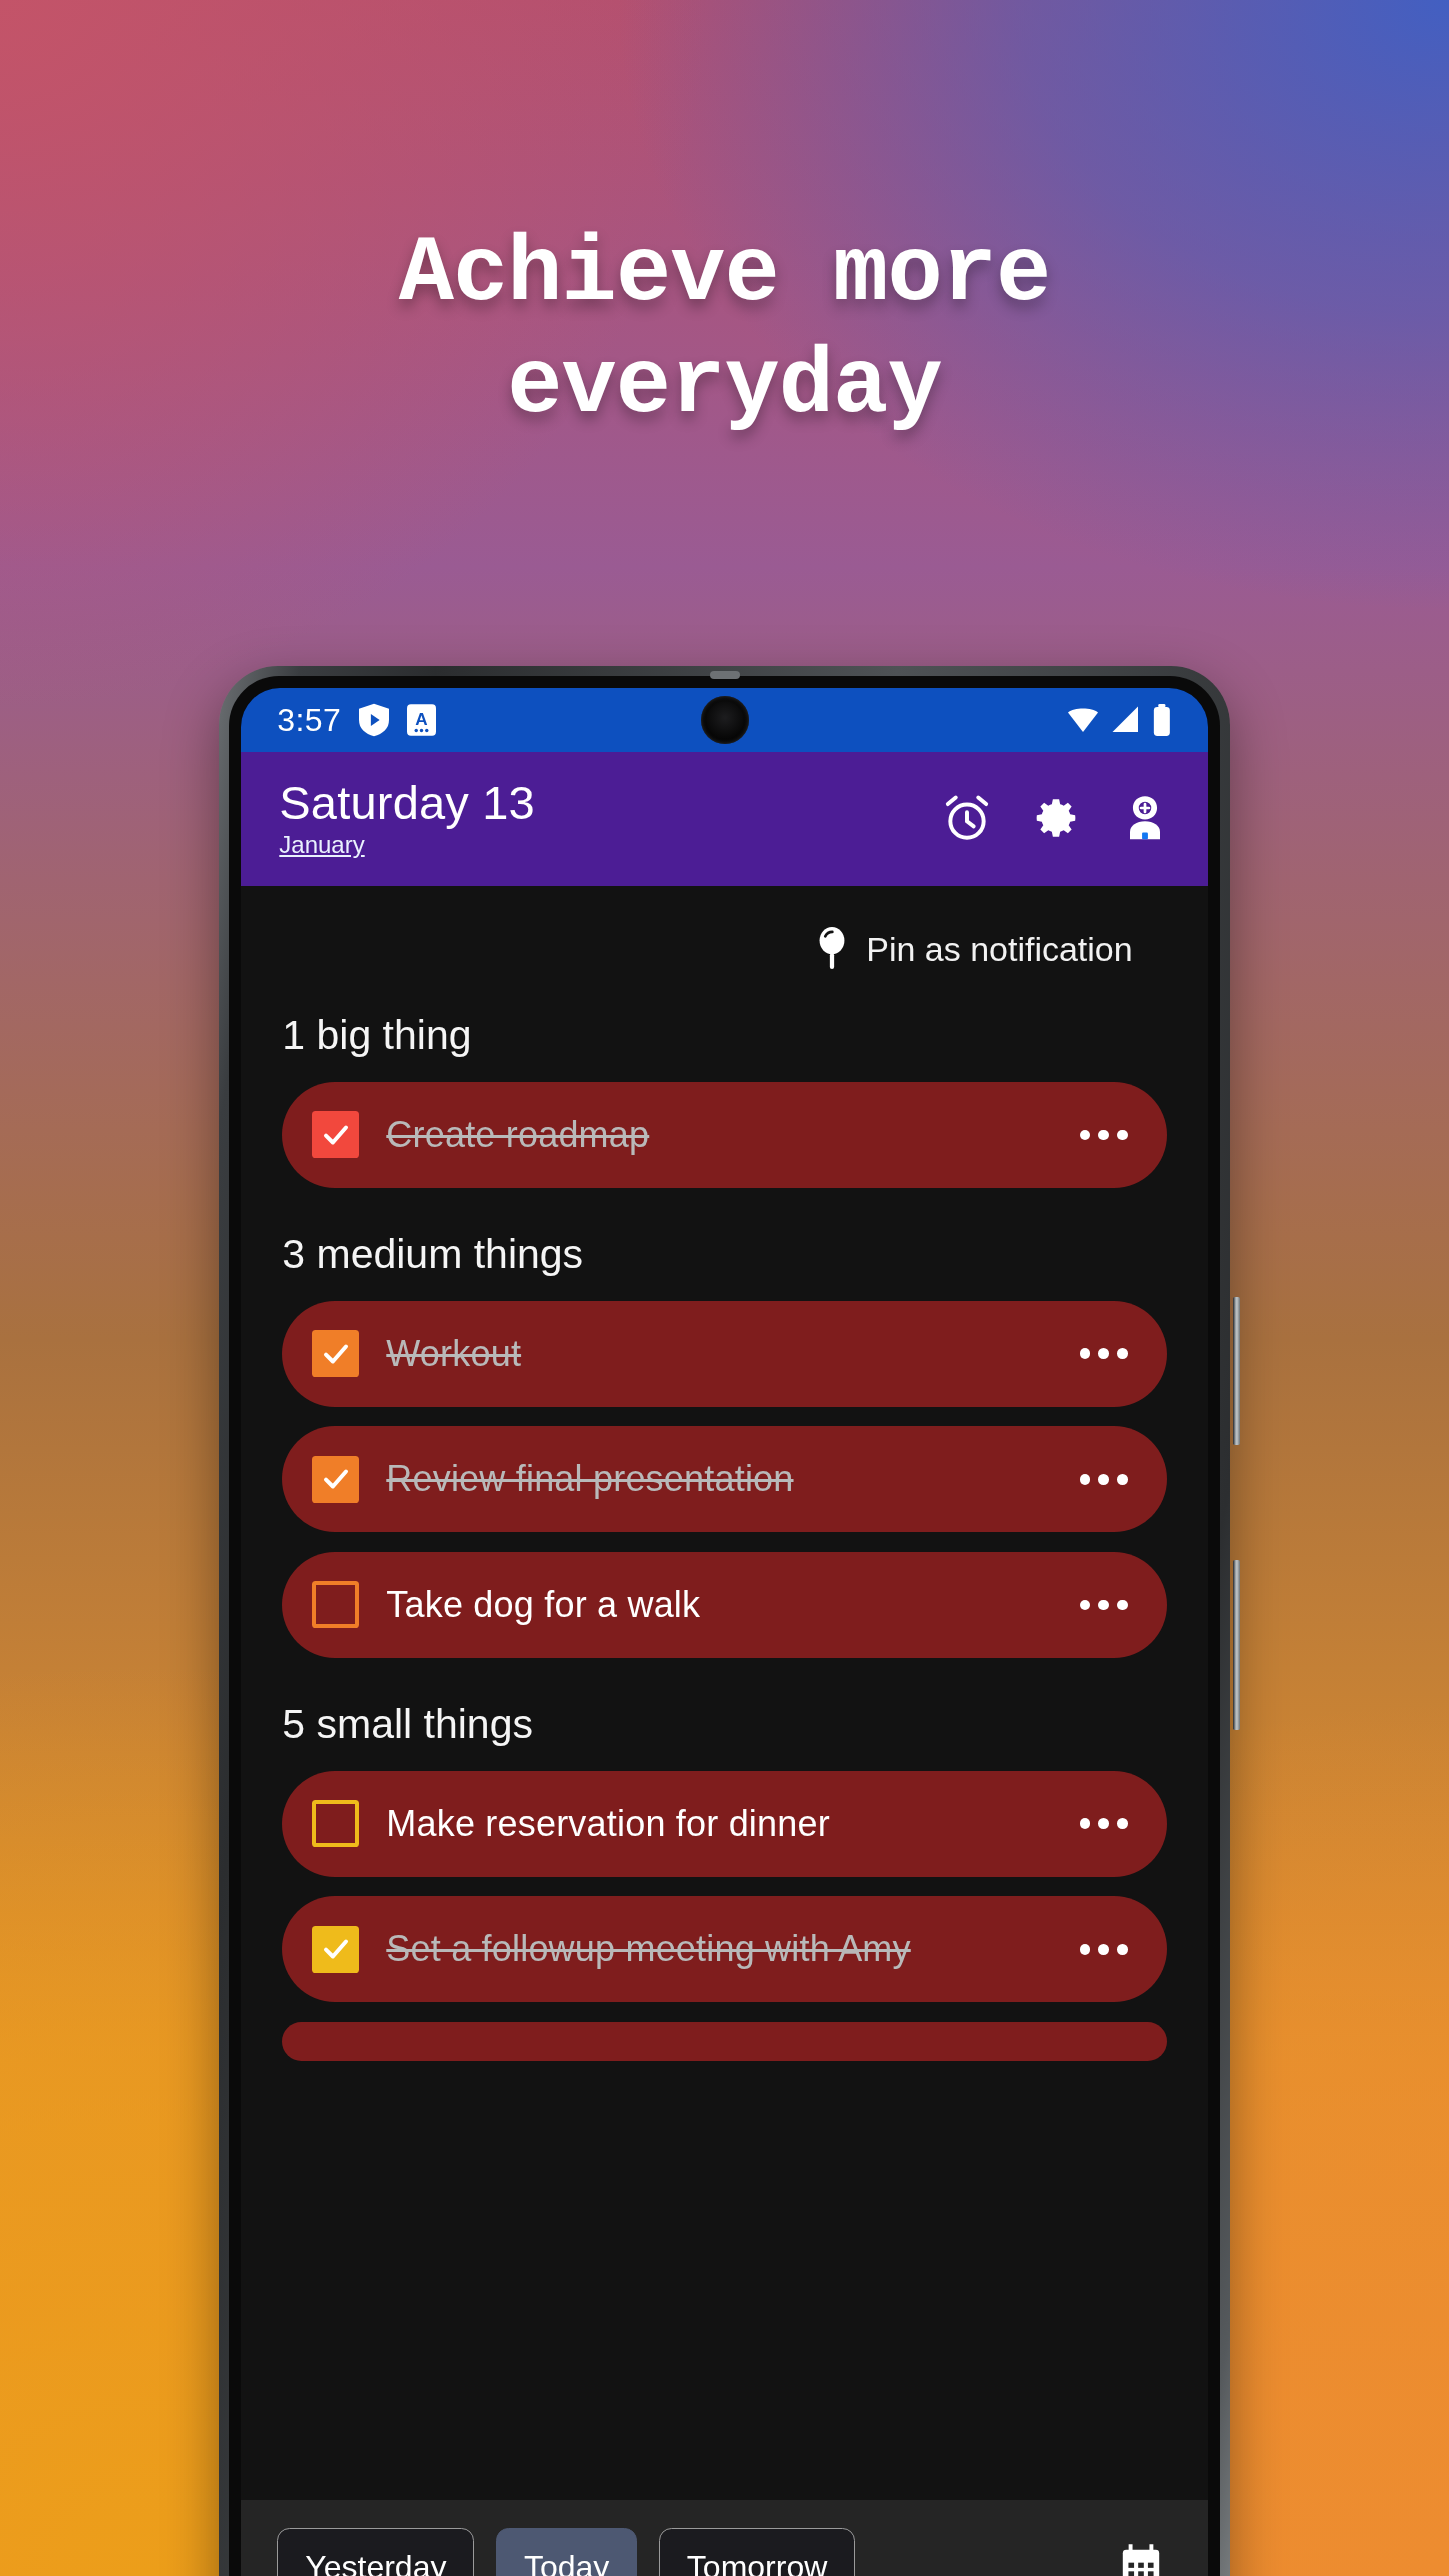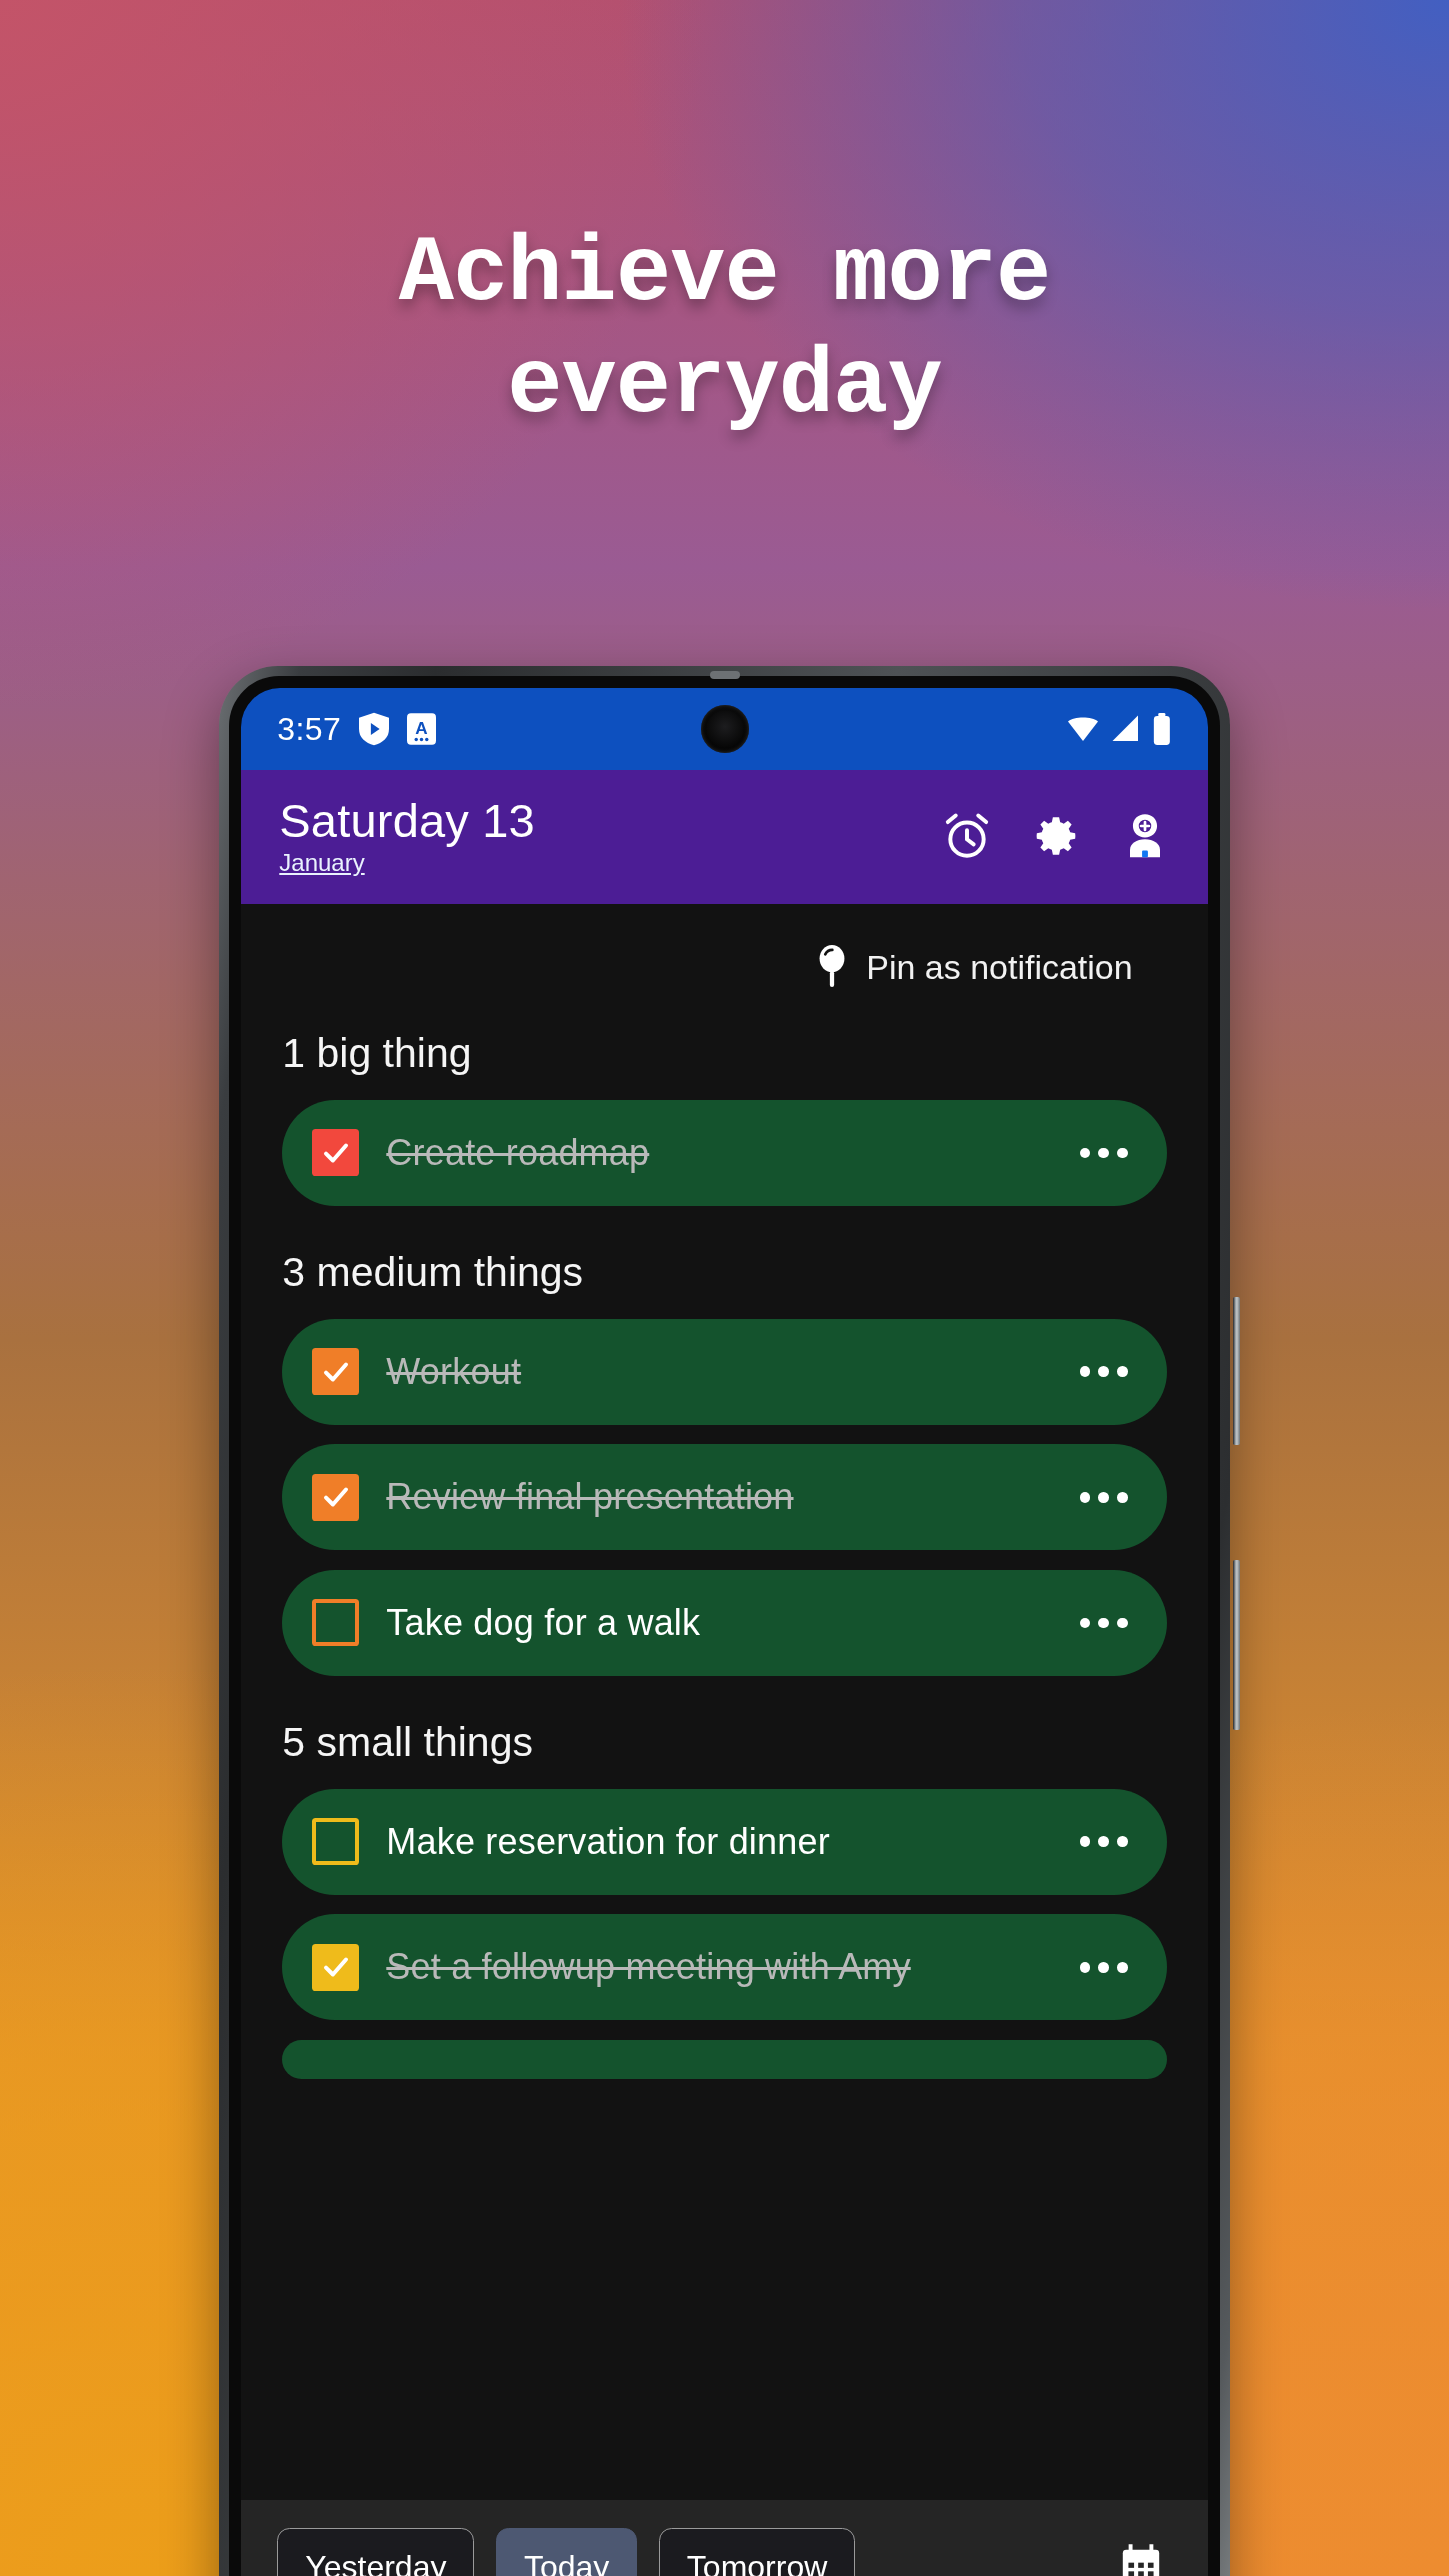--- a/index.html
+++ b/index.html
@@ -72,21 +72,21 @@
   .side-btn {
     position:absolute; right:-9.8px; width:7.2px;
     background:linear-gradient(to right,#23262a 0%,#9aa0a4 35%,#c3c8cb 55%,#6e7477 100%);
     border-radius:1.8px;
   }
   .side-btn.power { top:631px; height:148px; }
   .side-btn.vol   { top:894px; height:170px; }
 
   
   .statusbar {
-    height:82px; background:#0d50bf; flex:none;
+    height:64px; background:#0d50bf; flex:none;
     display:flex; align-items:center; position:relative;
     padding:0 36px; color:#fff;text-align:center;
   }
   .sb-left { display:flex; align-items:center; gap:18px; }
   .sb-time { font-size:32px; font-weight:400; letter-spacing:0.4px; }
   .sb-right { position:absolute; right:36px; display:flex; align-items:center; gap:9.8px; }
   .punchhole {
     position:absolute; left:50%; top:50%; transform:translate(-50%,-50%);
     width:48px; height:48px; border-radius:50%;
     background:radial-gradient(circle at 50% 45%,#1d1d1f 0%,#080808 55%,#000 100%);
@@ -110,21 +110,21 @@
     gap:18px; padding:40px 43px 16px 0; margin-right:32px;
   }
   .pin-label { color:#f2f2f2; font-size:34px; }
 
   .sec-title {
     color:#f5f5f5; font-size:41px; font-weight:400;
     padding:23px 0 23px 41px;
   }
   .task {
     margin:0 41px 19.7px 41px;
-    height:106px; background:#14532d;
+    height:106px; background:#7f1d1d;
     border-radius:53px;
     display:flex; align-items:center;
     padding:0 39px 0 30px;
   }
   .cb {
     width:47px; height:47px; border-radius:3.6px; flex:none;
     display:flex; align-items:center; justify-content:center;
     position:relative;
   }
   .cb.unchecked { background:transparent; border:4.5px solid currentColor; }

